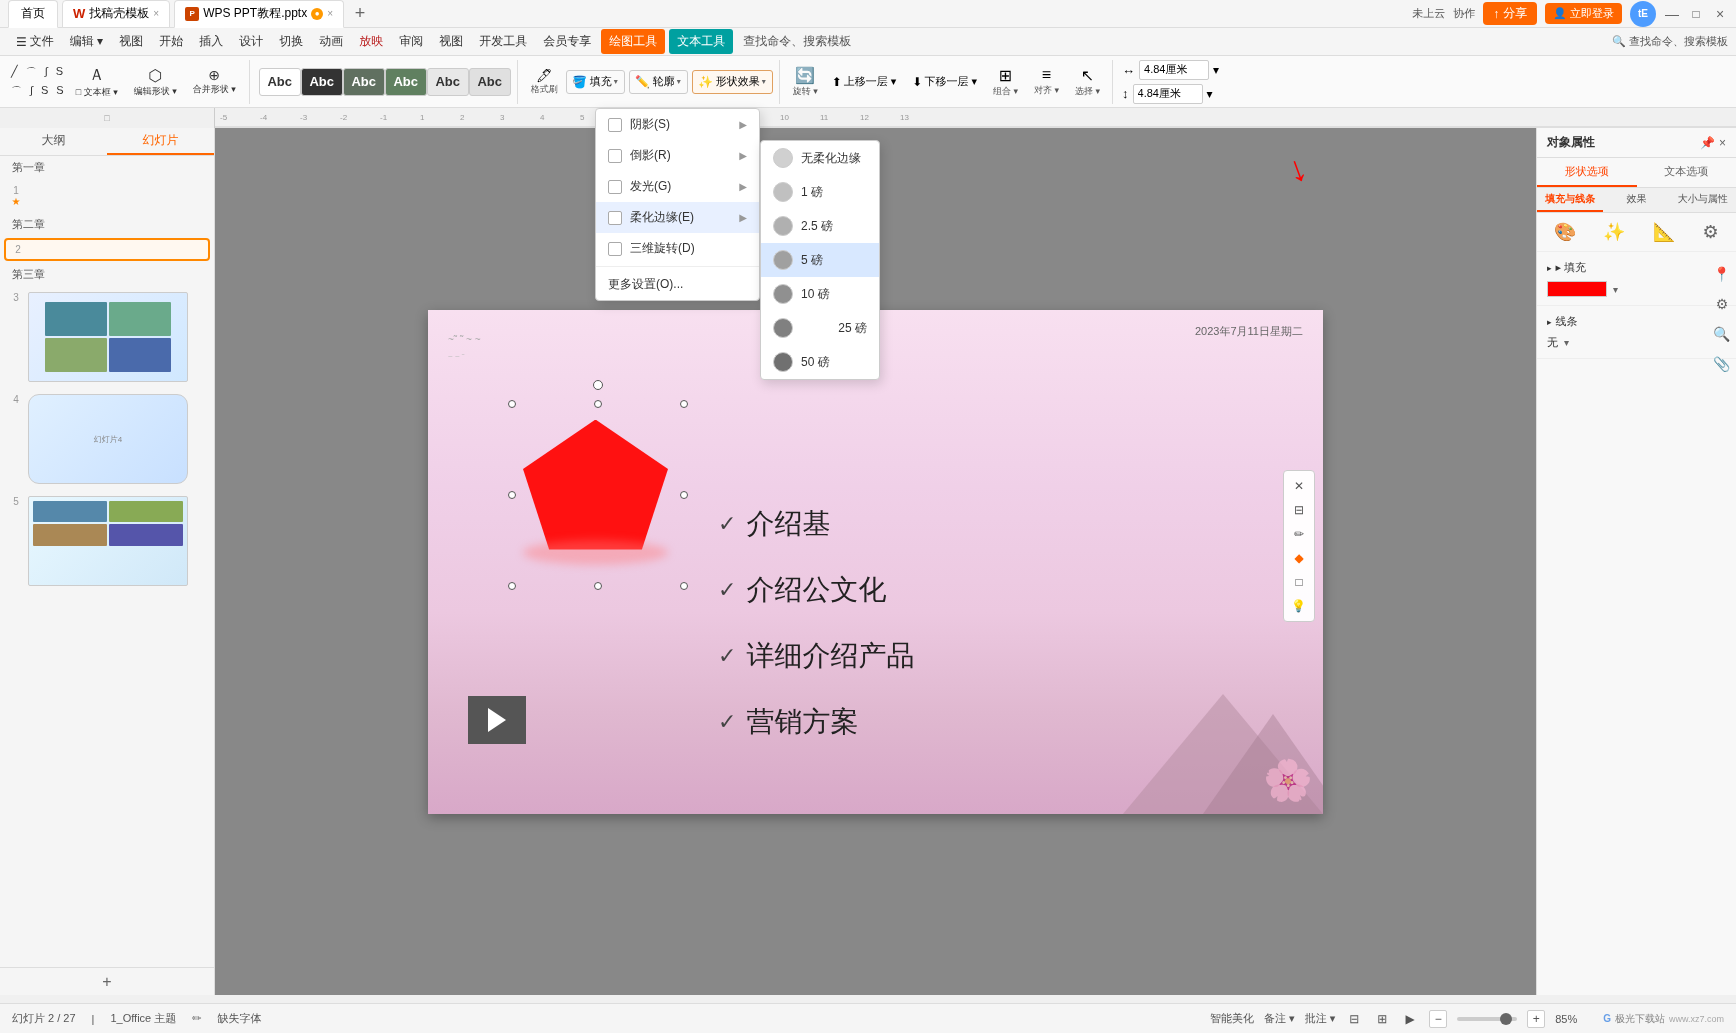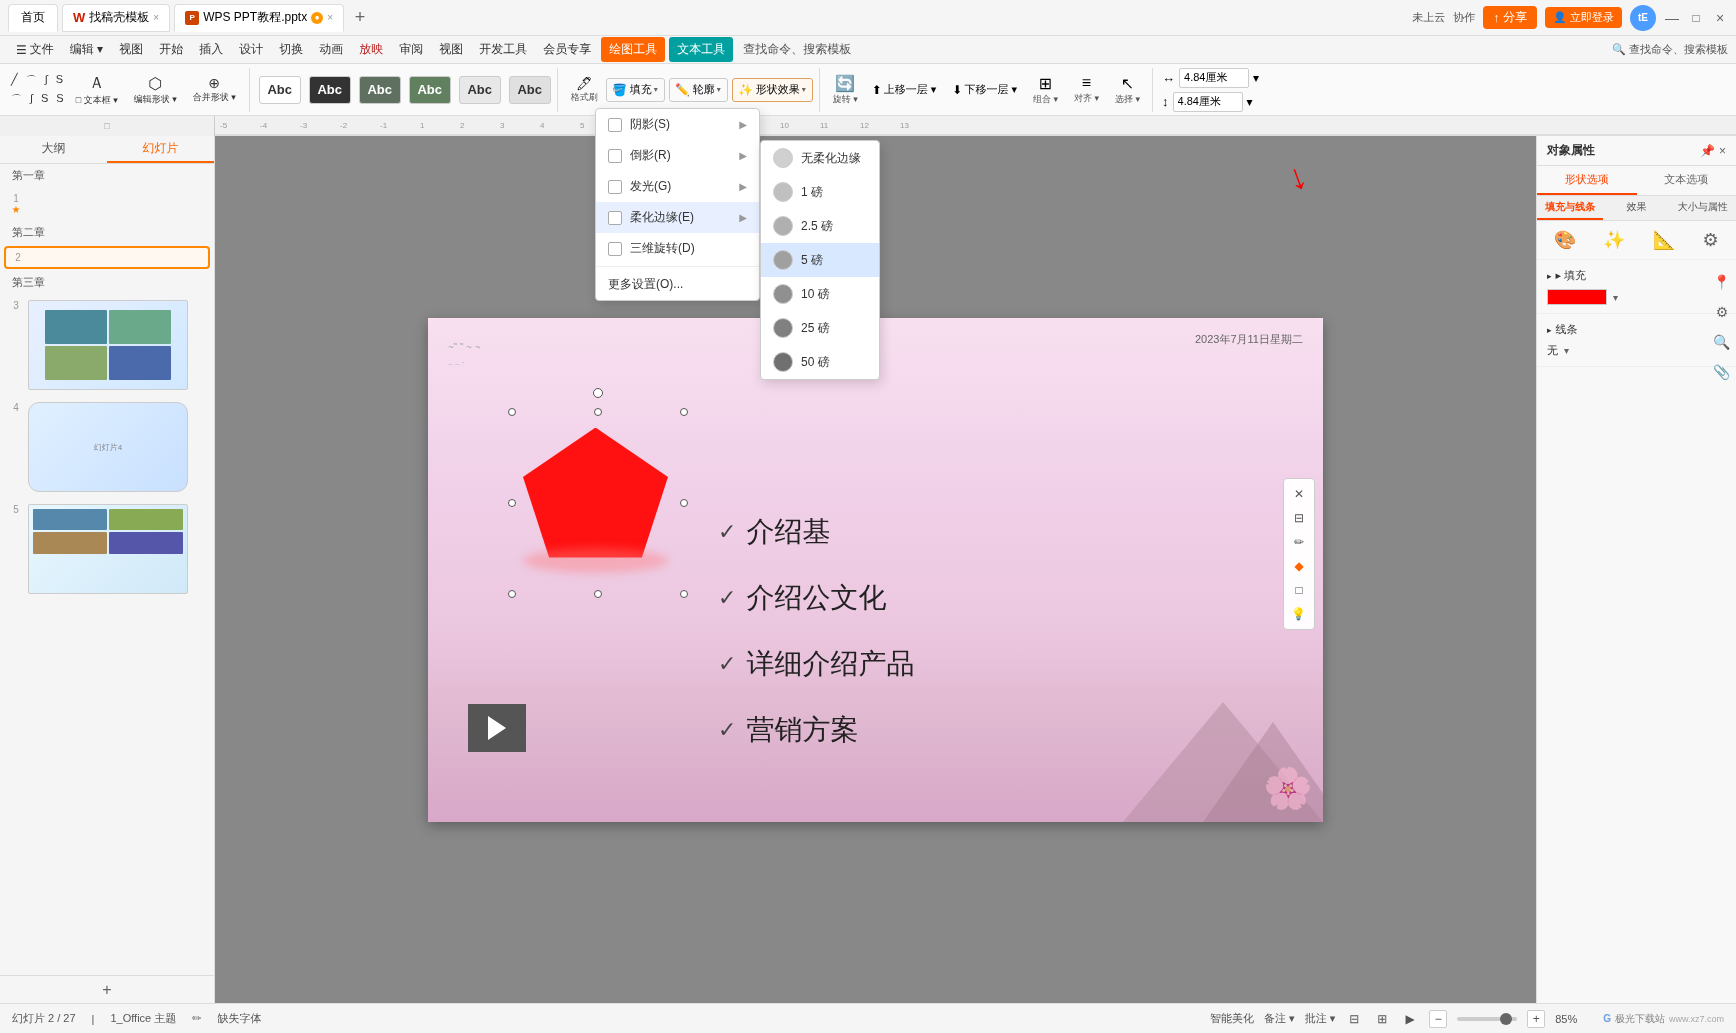--- a/index.html
+++ b/index.html
@@ -1,21 +1,21 @@
 <!DOCTYPE html>
 <html><head>
   <meta charset="utf-8">
   <style>
     * { margin: 0; padding: 0; box-sizing: border-box; }
     body { font-family: 'Microsoft YaHei', Arial, sans-serif; font-size: 12px; background: #f0f0f0; width: 1736px; height: 1033px; overflow: hidden; position: relative; }
   </style>
 </head>
 <body>
 
-<div style="display:flex; align-items:center; height:36px; background:#f5f5f5; border-bottom:1px solid #ddd; padding:0 8px; gap:4px; position:relative; z-index:10;">
+<div style="display:flex; align-items:center; height:28px; background:#f5f5f5; border-bottom:1px solid #ddd; padding:0 8px; gap:4px; position:relative; z-index:10;">
   <div style="display:flex;align-items:center;height:28px;padding:0 12px;background:#fff;border:1px solid #ddd;border-bottom:1px solid #fff;border-radius:4px 4px 0 0;font-size:12px;gap:4px;cursor:pointer;">
     <span>首页</span>
   </div>
   <div style="display:flex;align-items:center;height:28px;padding:0 10px;background:#fff;border:1px solid #ddd;border-radius:4px 4px 0 0;font-size:12px;gap:4px;cursor:pointer;">
     <span style="color:#cc2200;font-weight:bold;font-size:13px;">W</span>
     <span>找稿壳模板</span>
     <span style="font-size:10px;color:#999;">×</span>
   </div>
   <div style="display:flex;align-items:center;height:28px;padding:0 10px;background:#fff;border:1px solid #ddd;border-radius:4px 4px 0 0;font-size:12px;gap:4px;cursor:pointer;border-bottom:1px solid #fff;">
     <span style="width:14px;height:14px;background:#cc4400;border-radius:2px;display:inline-flex;align-items:center;justify-content:center;color:#fff;font-size:8px;font-weight:bold;">P</span>
@@ -93,21 +93,21 @@
     <div style="display:flex;flex-direction:column;align-items:center;justify-content:center;padding:2px 6px;cursor:pointer;font-size:10px;color:#333;border:1px solid transparent;border-radius:3px;height:38px;">
       <span style="font-size:16px;">⬡</span>
       <span style="font-size:9px;">编辑形状 ▾</span>
     </div>
     <div style="display:flex;flex-direction:column;align-items:center;justify-content:center;padding:2px 6px;cursor:pointer;font-size:10px;color:#333;border:1px solid transparent;border-radius:3px;height:38px;">
       <span style="font-size:14px;">⊕</span>
       <span style="font-size:9px;">合并形状 ▾</span>
     </div>
   </div>
 
-  <div style="display:flex;align-items:center;gap:8px;padding:0 6px;border-right:1px solid #ddd;height:44px;">
+  <div style="display:flex;align-items:center;gap:0;padding:0 6px;border-right:1px solid #ddd;height:44px;">
     <div style="width:42px;height:28px;display:flex;align-items:center;justify-content:center;font-size:13px;font-weight:bold;border:1px solid #ccc;border-radius:3px;cursor:pointer;background:#fff;color:#333;">Abc</div>
     <div style="width:42px;height:28px;display:flex;align-items:center;justify-content:center;font-size:13px;font-weight:bold;border:1px solid #ccc;border-radius:3px;cursor:pointer;background:#333;color:#fff;">Abc</div>
     <div style="width:42px;height:28px;display:flex;align-items:center;justify-content:center;font-size:13px;font-weight:bold;border:1px solid #ccc;border-radius:3px;cursor:pointer;background:#607060;color:#fff;">Abc</div>
     <div style="width:42px;height:28px;display:flex;align-items:center;justify-content:center;font-size:13px;font-weight:bold;border:1px solid #ccc;border-radius:3px;cursor:pointer;background:#608060;color:#fff;">Abc</div>
     <div style="width:42px;height:28px;display:flex;align-items:center;justify-content:center;font-size:13px;font-weight:bold;border:1px solid #ccc;border-radius:3px;cursor:pointer;background:#e8e8e8;color:#333;">Abc</div>
     <div style="width:42px;height:28px;display:flex;align-items:center;justify-content:center;font-size:13px;font-weight:bold;border:1px solid #ccc;border-radius:3px;cursor:pointer;background:#e0e0e0;color:#333;">Abc</div>
   </div>
 
   <div style="display:flex;align-items:center;gap:4px;padding:0 6px;border-right:1px solid #ddd;height:44px;">
     <div style="display:flex;flex-direction:column;align-items:center;justify-content:center;cursor:pointer;padding:2px 4px;border-radius:3px;height:38px;">
@@ -484,21 +484,21 @@
     <span>2.5 磅</span>
   </div>
   <div style="display:flex;align-items:center;padding:7px 12px;font-size:12px;color:#333;cursor:pointer;gap:8px;background:#d8e8ff;">
     <div style="width:20px;height:20px;border-radius:50%;border:1px solid #ccc;background:#a0a0a0;flex-shrink:0;"></div>
     <span>5 磅</span>
   </div>
   <div style="display:flex;align-items:center;padding:7px 12px;font-size:12px;color:#333;cursor:pointer;gap:8px;">
     <div style="width:20px;height:20px;border-radius:50%;border:1px solid #ccc;background:#909090;flex-shrink:0;"></div>
     <span>10 磅</span>
   </div>
-  <div style="display:flex;align-items:center;padding:7px 12px;font-size:12px;color:#333;cursor:pointer;gap:8px;">
+  <div style="display:flex;align-items:center;padding:7px 12px;font-size:12px;color:#333;cursor:pointer;gap:8px;justify-content:space-between;">
     <div style="width:20px;height:20px;border-radius:50%;border:1px solid #ccc;background:#808080;flex-shrink:0;"></div>
     <span>25 磅</span>
   </div>
   <div style="display:flex;align-items:center;padding:7px 12px;font-size:12px;color:#333;cursor:pointer;gap:8px;">
     <div style="width:20px;height:20px;border-radius:50%;border:1px solid #ccc;background:#707070;flex-shrink:0;"></div>
     <span>50 磅</span>
   </div>
 </div>
 
 <div style="position:fixed;bottom:0;left:0;right:0;height:30px;background:#f5f5f5;border-top:1px solid #ddd;display:flex;align-items:center;padding:0 12px;gap:16px;font-size:11px;color:#555;z-index:999;">

